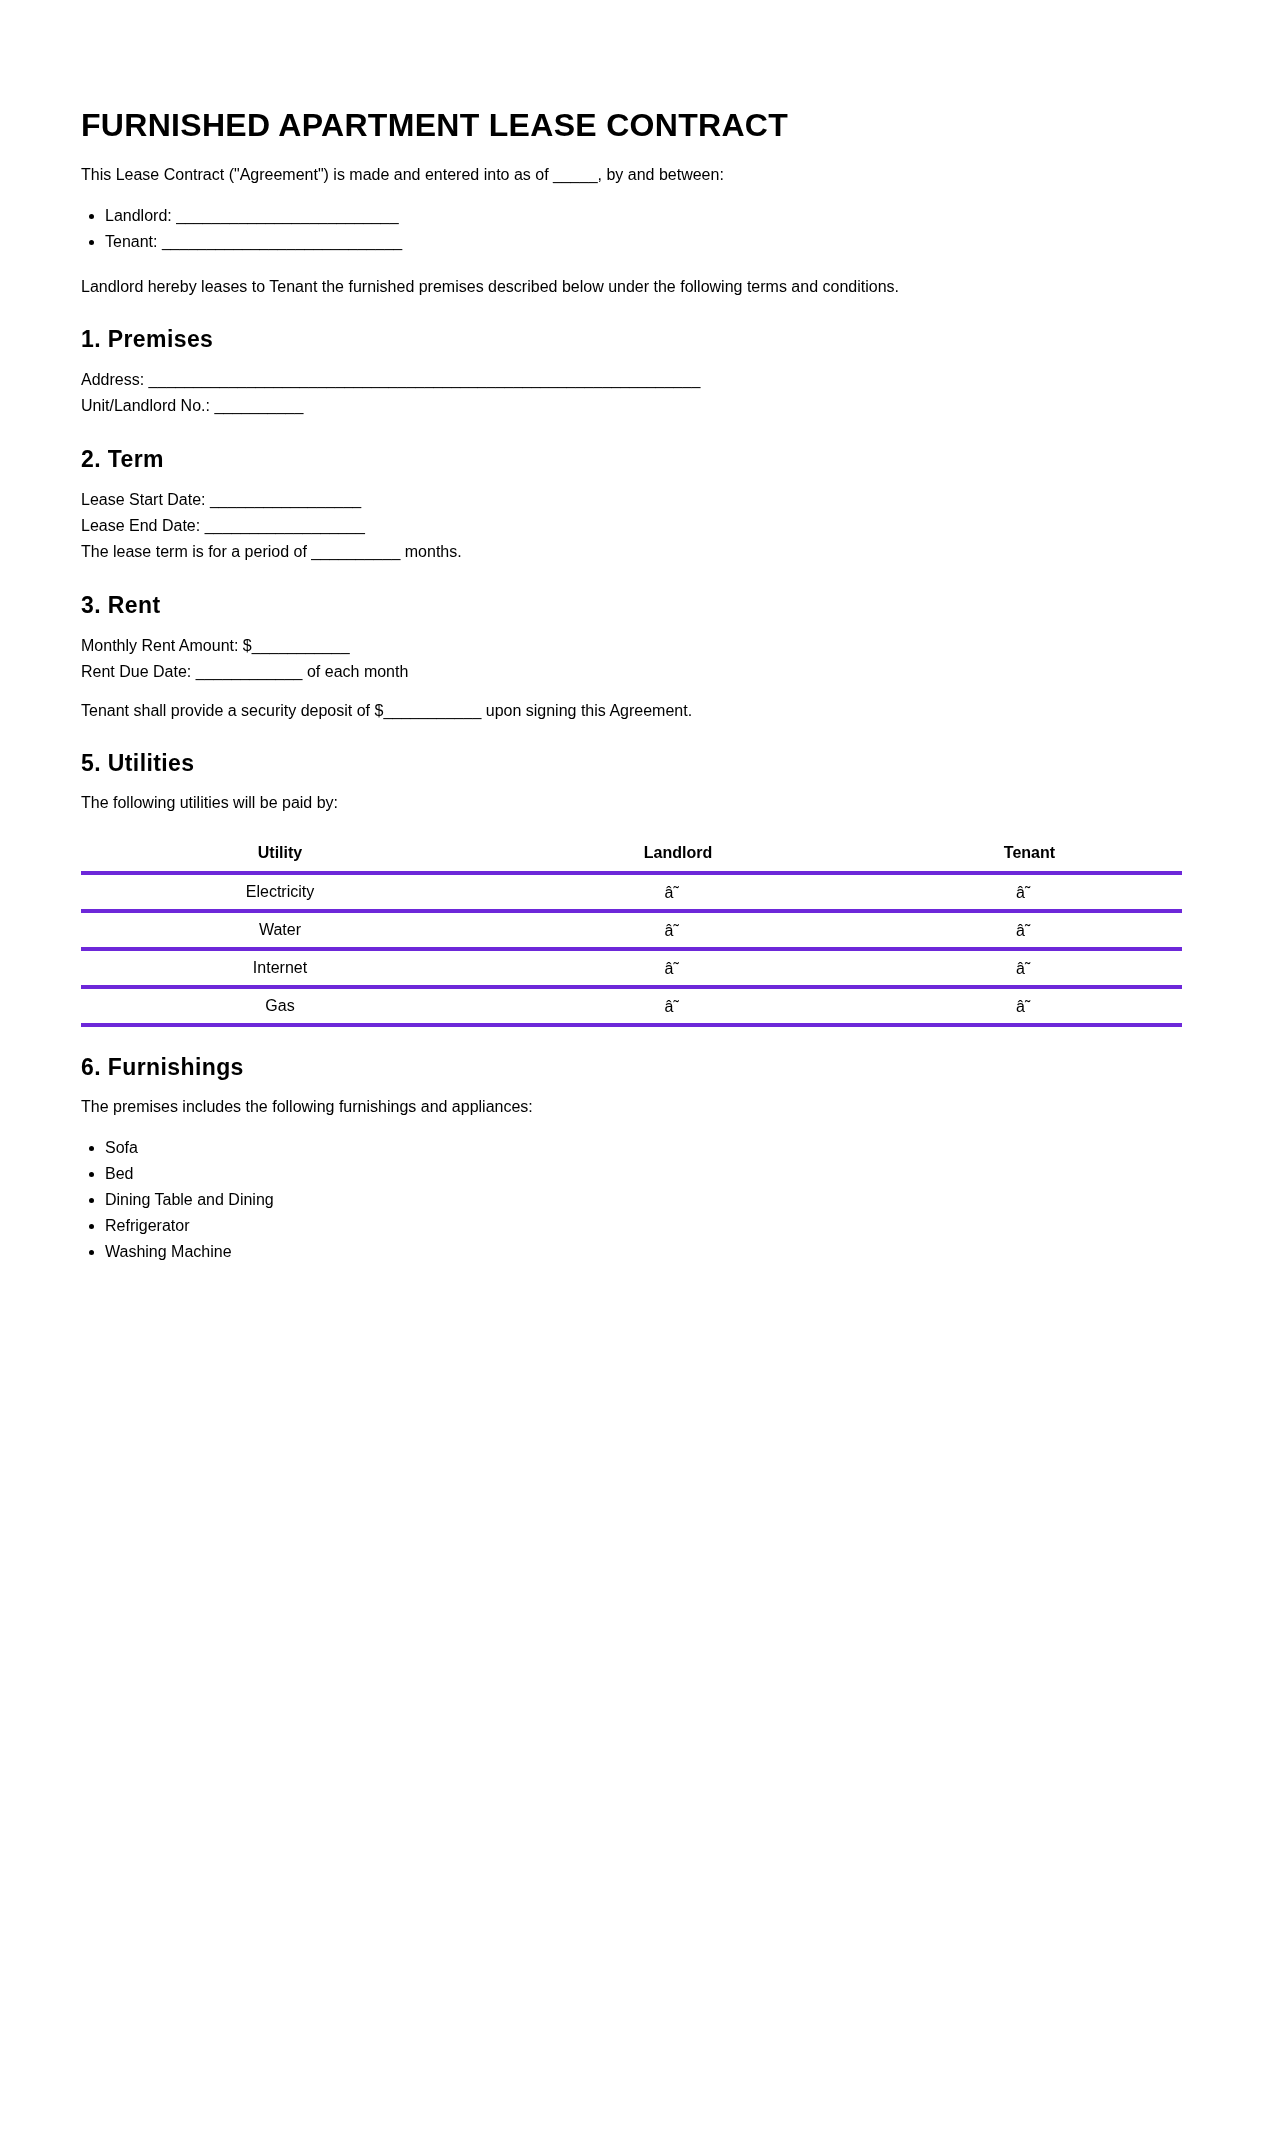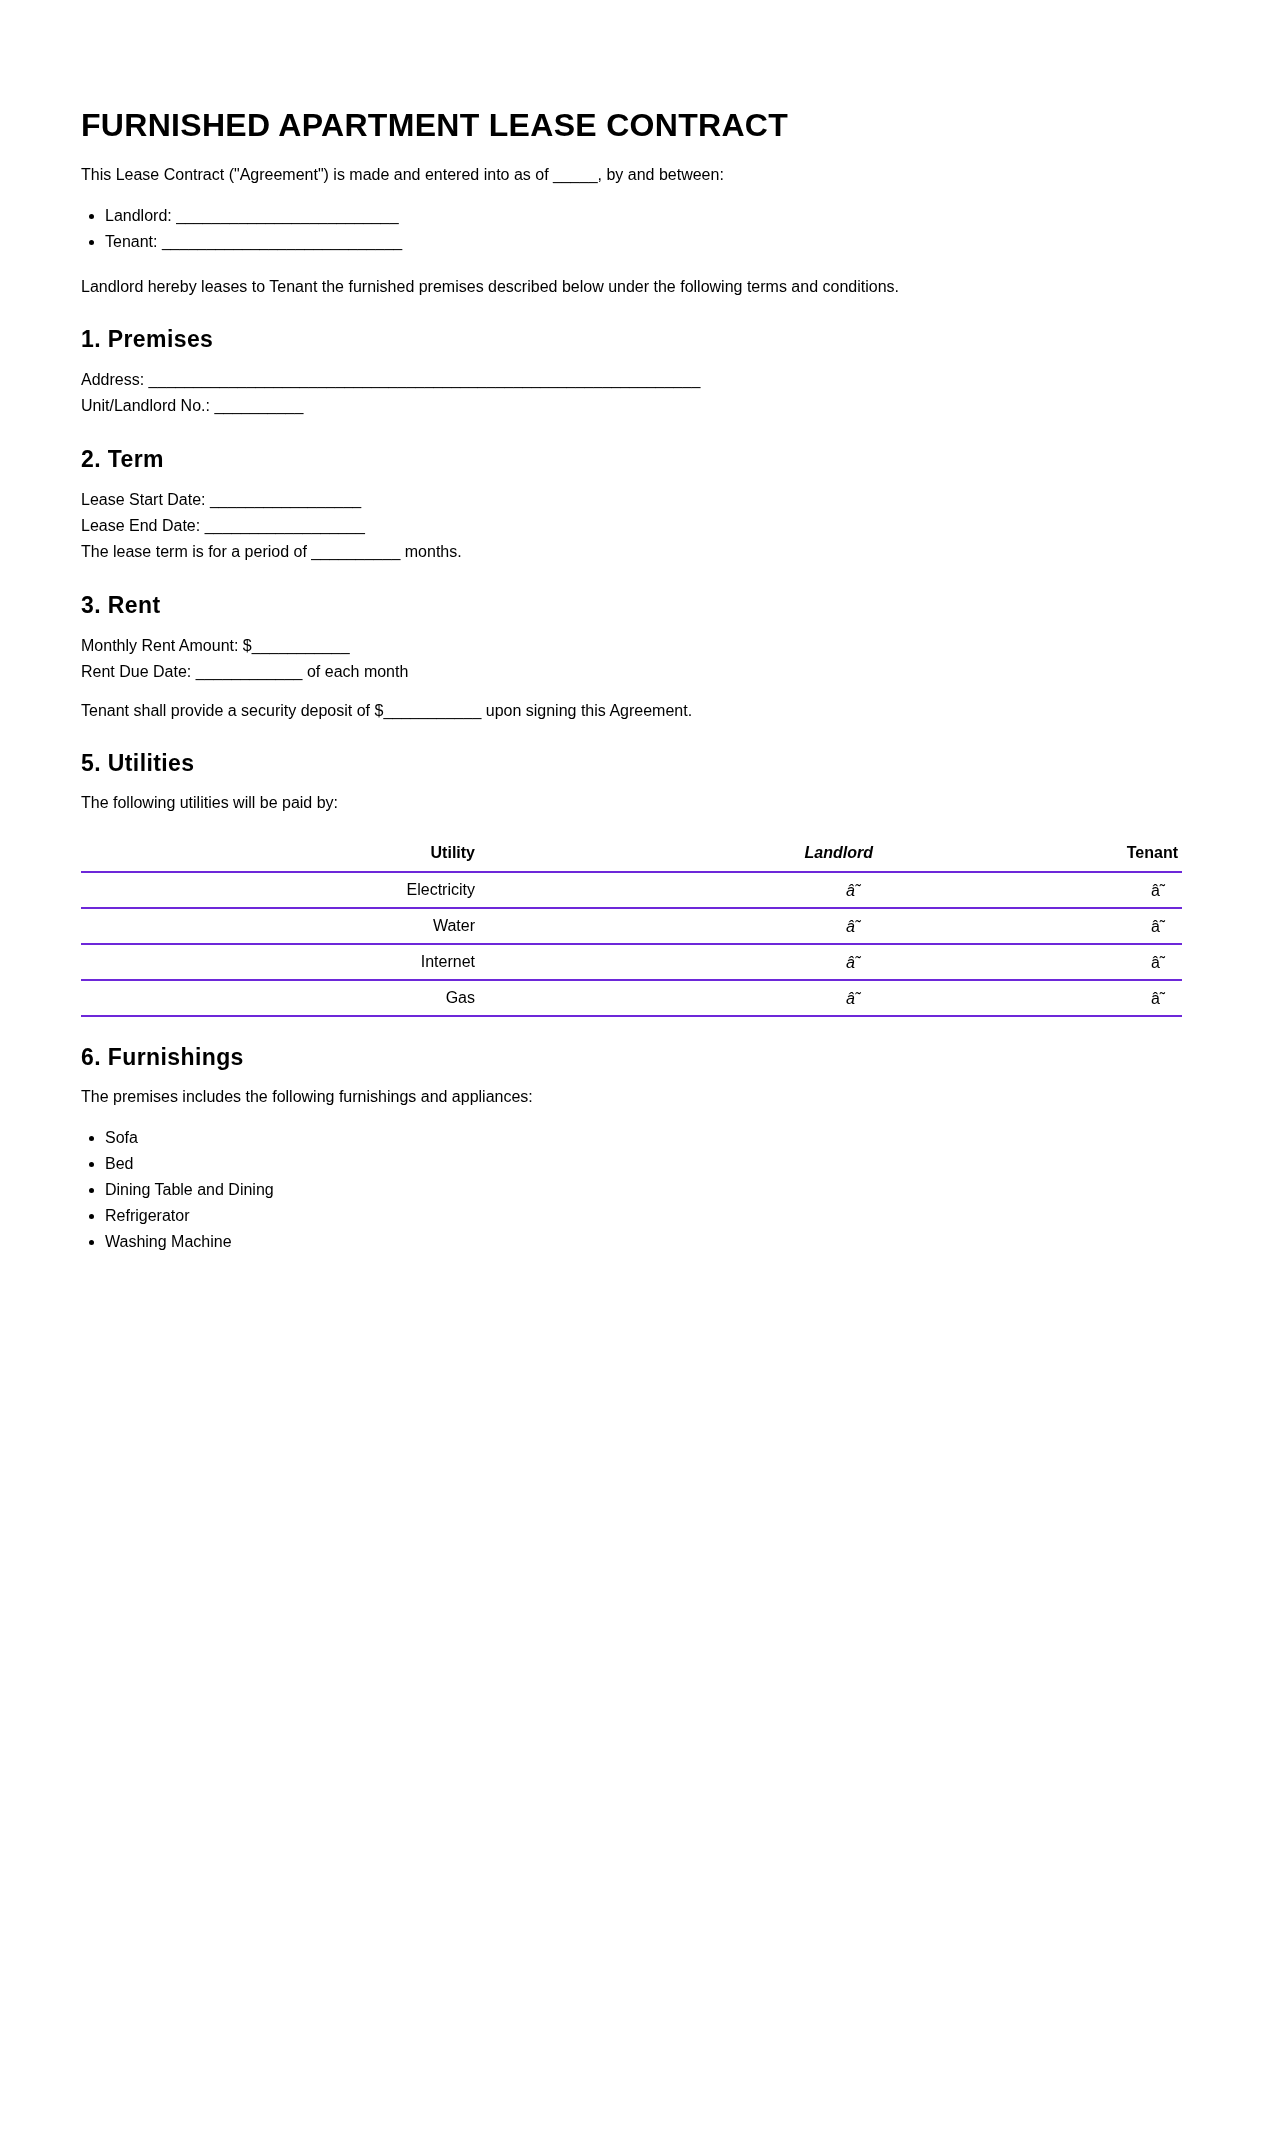--- a/index.html
+++ b/index.html
@@ -41,29 +41,29 @@
       padding-left: 24px;
     }
     ul li { line-height: 26px; }
     ul.parties li { font-weight: normal; }
     table {
       width: 1101px;
       border-collapse: collapse;
       margin: 20px 0 14px 0;
     }
     th, td {
-      text-align: right;
+      text-align: center;
       padding: 0 4px;
       height: 34px;
-      border-bottom: 2px solid #6d28d9;
+      border-bottom: 4px solid #6d28d9;
       font-size: 16px;
     }
     th { font-weight: bold; height: 36px; }
     th.c1, td.c1 { width: 390px; }
-    th.c2, td.c2 { width: 390px; font-style: italic; }
+    th.c2, td.c2 { width: 390px; }
   </style>
 </head>
 <body>
 
 <div class="page">
 
   <h1>FURNISHED APARTMENT LEASE CONTRACT</h1>
 
   <p class="intro-p">This Lease Contract ("Agreement") is made and entered into as of _____, by and between:</p>
 

